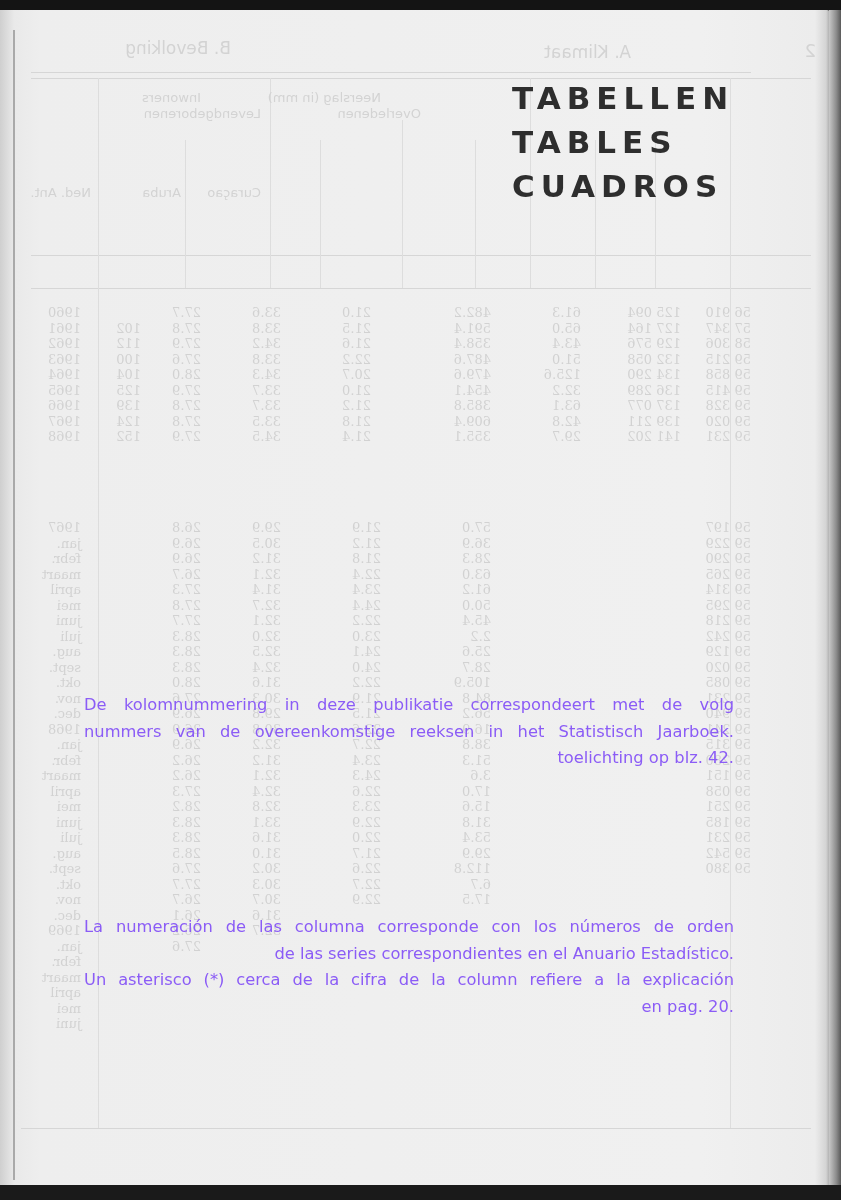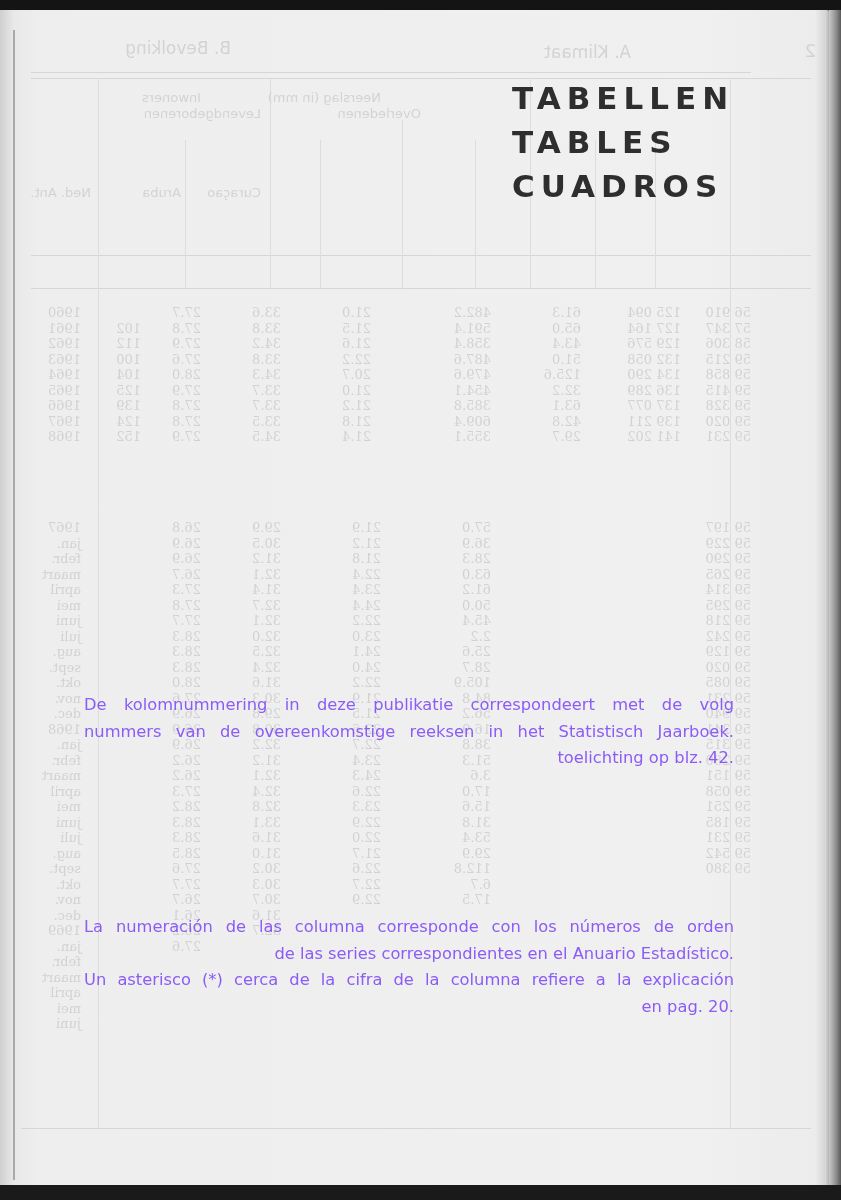--- a/index.html
+++ b/index.html
@@ -348,17 +348,17 @@
   <span class="just-line">nummers van de overeenkomstige reeksen in het Statistisch Jaarboek.</span>
   <span class="last-line">toelichting op blz. 42.</span>
 </div>
 
 <div class="text-block tb-en">
 </div>
 
 <div class="text-block tb-es">
   <span class="just-line">La numeración de las columna corresponde con los números de orden</span>
   <span class="last-line">de las series correspondientes en el Anuario Estadístico.</span>
-  <span class="just-line">Un asterisco (*) cerca de la cifra de la columna refiere a la explicación</span>
+  <span class="just-line">Un asterisco (*) cerca de la cifra de la column refiere a la explicación</span>
   <span class="last-line">en pag. 20.</span>
 </div>
 
 <div class="bottom-dark"></div>
 
 </body></html>

